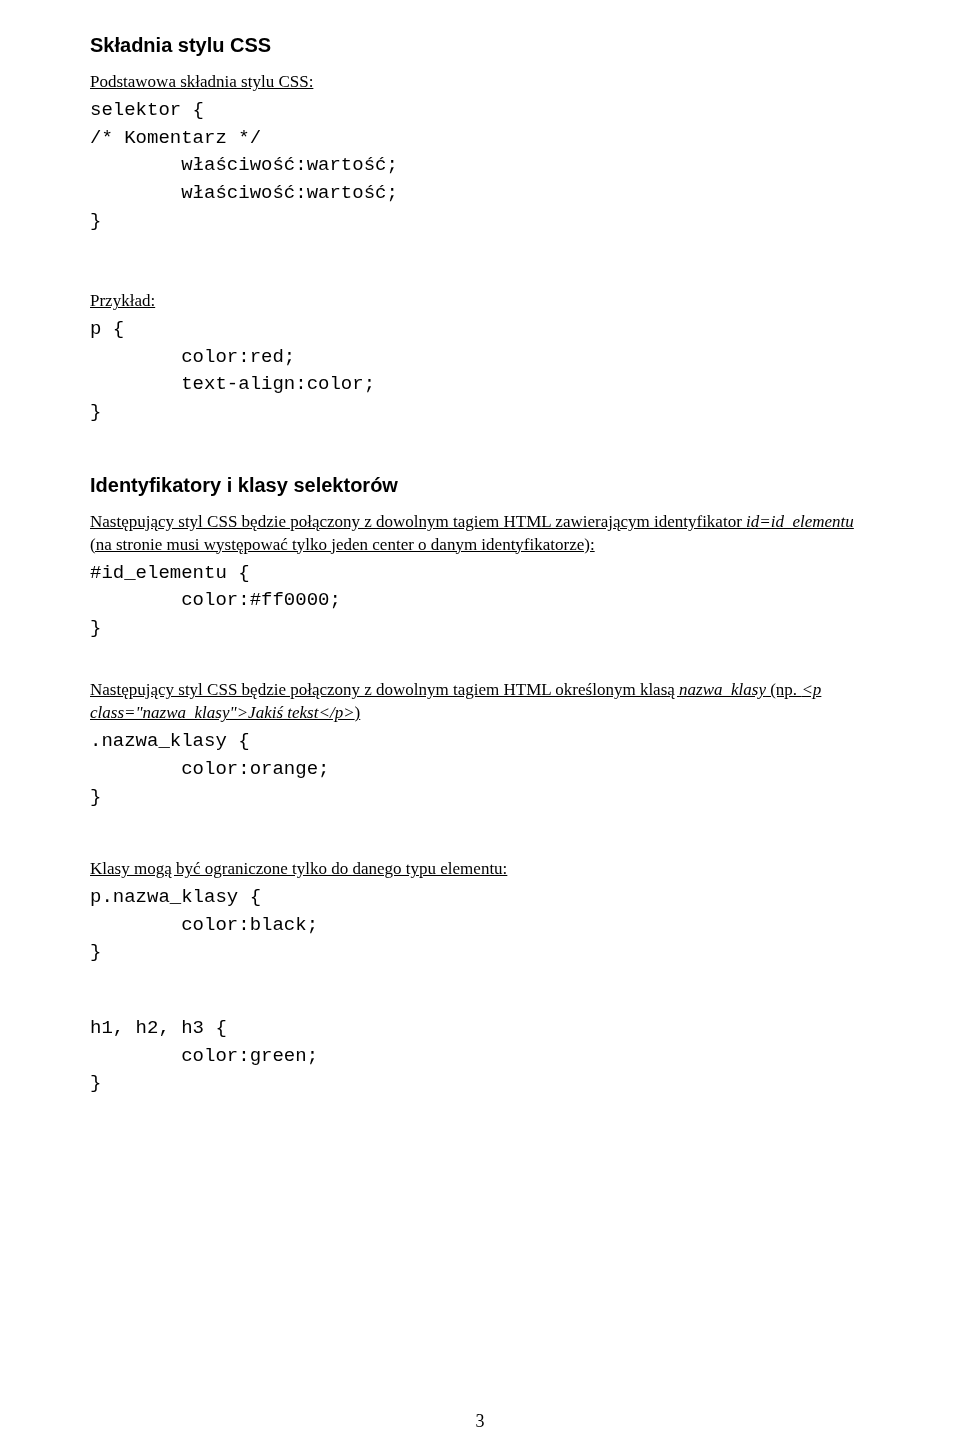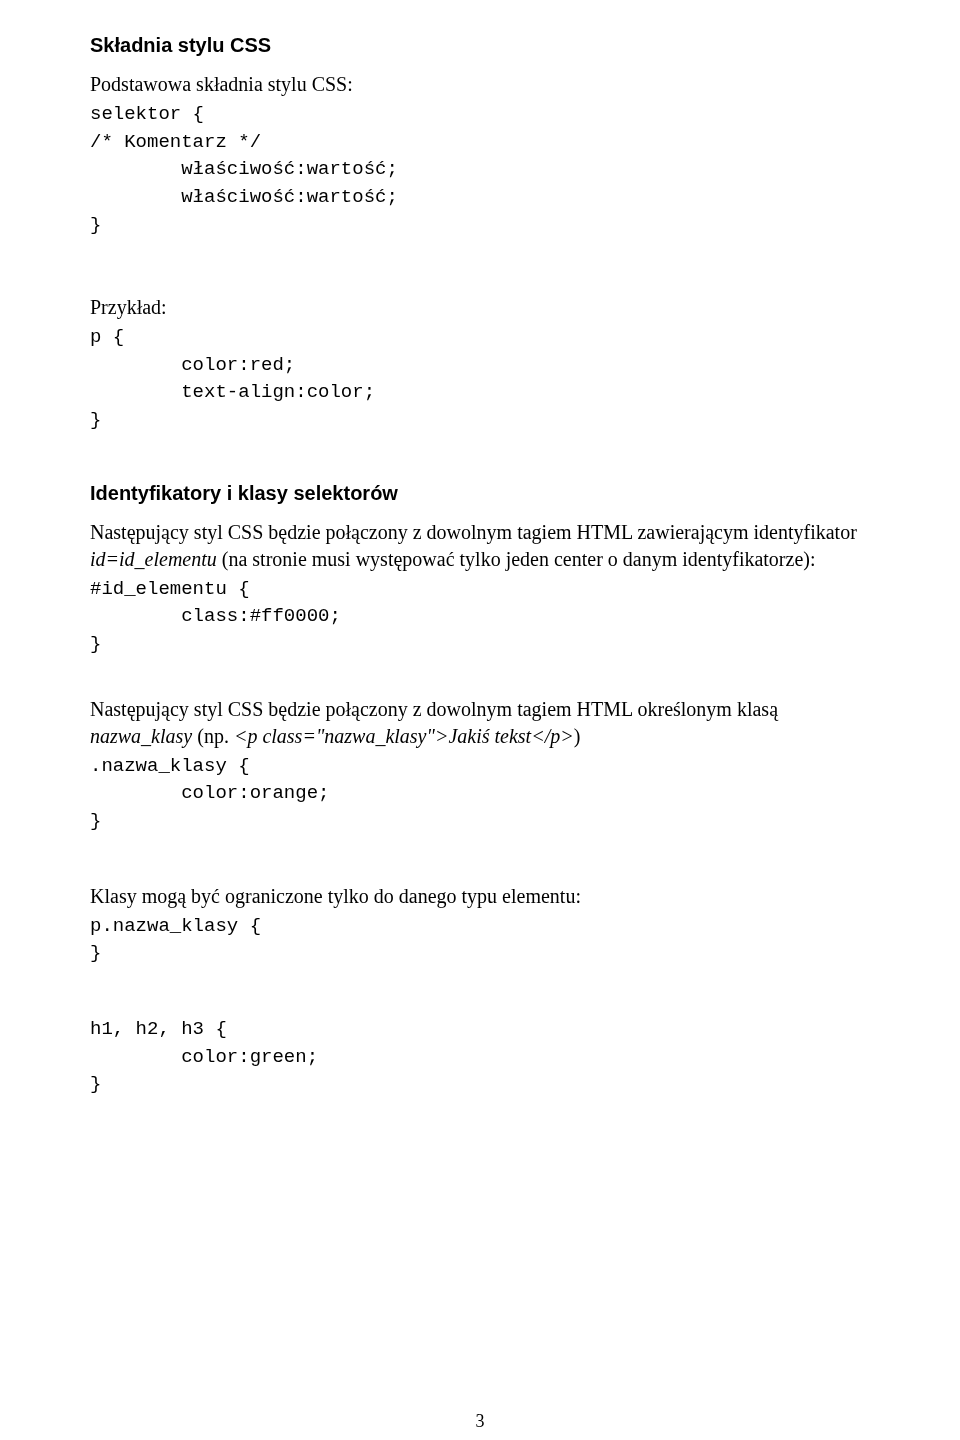--- a/index.html
+++ b/index.html
@@ -16,23 +16,24 @@
     box-sizing: border-box;
     position: relative;
   }
   h2.sans {
     font-family: Arial, Helvetica, sans-serif;
     font-weight: bold;
     font-size: 20px;
     margin: 0 0 14px 0;
   }
   p.body {
-    font-size: 20px;
+    font-size: 17px;
     margin: 0 0 4px 0;
     line-height: 1.35;
+    text-decoration: underline;
   }
   .code {
     font-family: "Courier New", Courier, monospace;
     font-size: 19px;
     white-space: pre;
     margin: 2px 0;
     line-height: 1.35;
   }
   .section-gap-lg { height: 46px; }
   .section-gap-md { height: 36px; }
@@ -73,36 +74,37 @@
   <div class="code">}</div>
 
   <div class="section-gap-lg"></div>
 
   <h2 class="sans">Identyfikatory i klasy selektorów</h2>
 
   <p class="body">
     <span>Następujący styl CSS będzie połączony z dowolnym tagiem HTML zawierającym identyfikator </span><span class="inline-italic">id=id_elementu</span><span> (na stronie musi występować tylko jeden center o danym identyfikatorze):</span>
   </p>
   <div class="code">#id_elementu {</div>
-  <div class="code">        class:#ff0000;</div>
+  <div class="code">        color:#ff0000;</div>
   <div class="code">}</div>
 
   <div class="section-gap-md"></div>
 
   <p class="body">
     <span>Następujący styl CSS będzie połączony z dowolnym tagiem HTML określonym klasą </span><span class="inline-italic">nazwa_klasy</span><span> (np. </span><span class="inline-italic">&lt;p class="nazwa_klasy"&gt;Jakiś tekst&lt;/p&gt;</span><span>)</span>
   </p>
   <div class="code">.nazwa_klasy {</div>
   <div class="code">        color:orange;</div>
   <div class="code">}</div>
 
   <div class="section-gap-lg"></div>
 
   <p class="body">Klasy mogą być ograniczone tylko do danego typu elementu:</p>
   <div class="code">p.nazwa_klasy {</div>
+  <div class="code">        color:black;</div>
   <div class="code">}</div>
 
   <div class="section-gap-lg"></div>
 
   <div class="code">h1, h2, h3 {</div>
   <div class="code">        color:green;</div>
   <div class="code">}</div>
 
   <div class="page-number">3</div>
 

